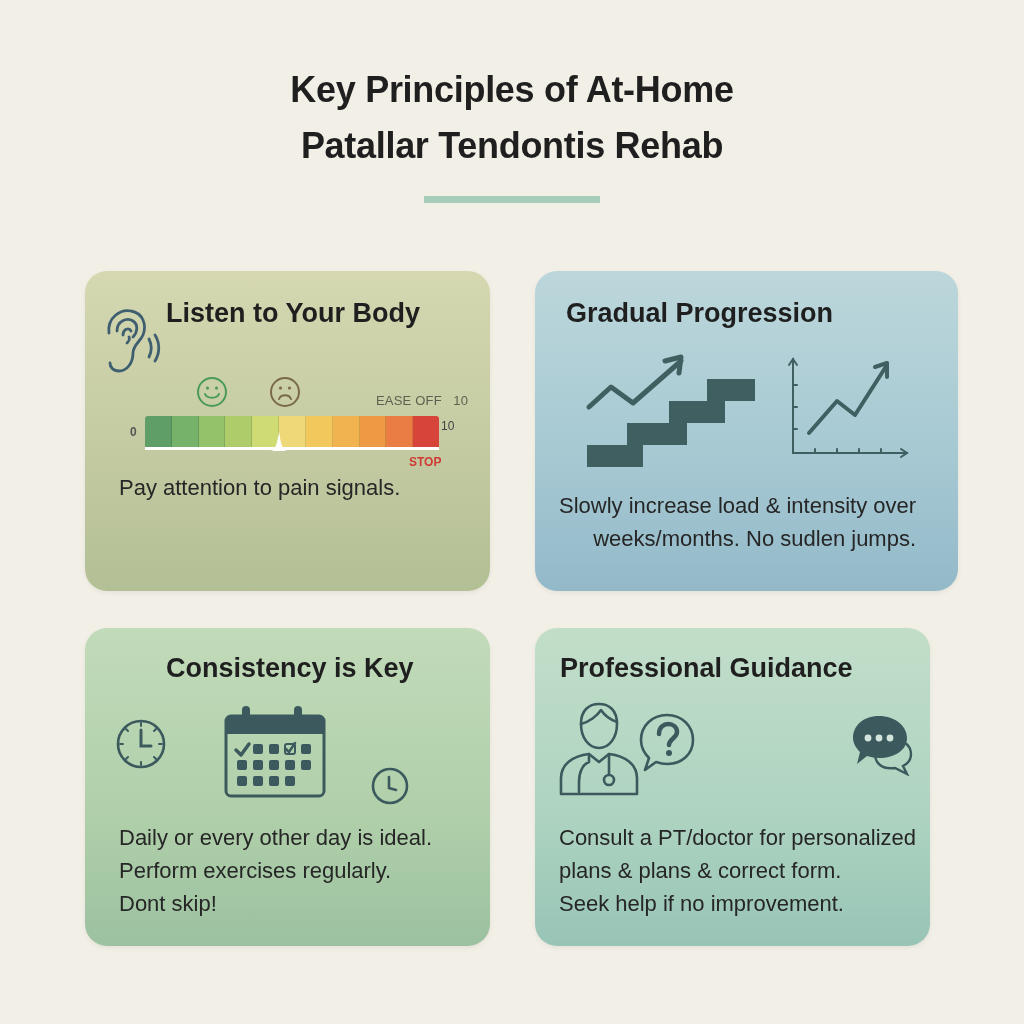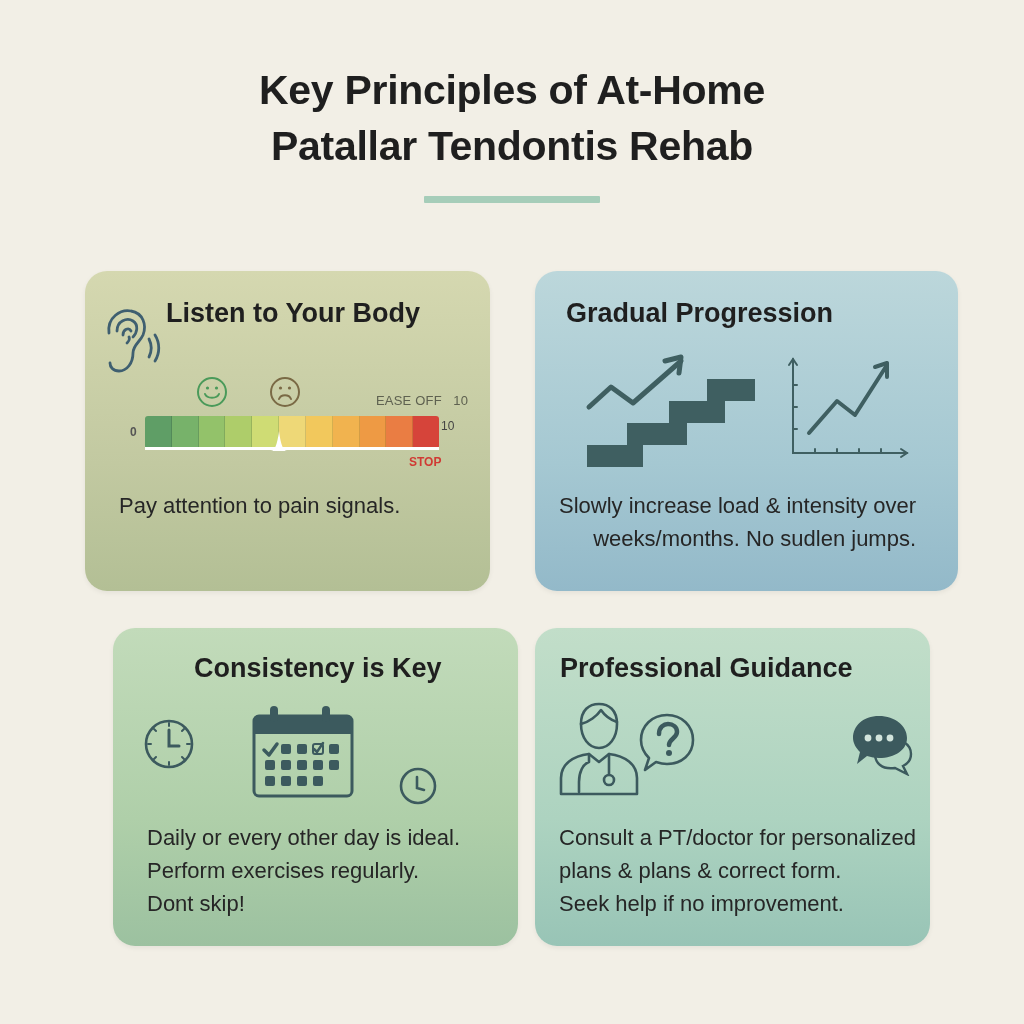--- a/index.html
+++ b/index.html
@@ -5,37 +5,37 @@
   * { box-sizing: border-box; margin: 0; padding: 0; }
   html, body { width: 1024px; height: 1024px; overflow: hidden; }
   body {
     background: #f2efe6;
     font-family: "Liberation Sans", "DejaVu Sans", sans-serif;
     color: #222;
     position: relative;
   }
   .title {
     position: absolute; left: 0; top: 62px; width: 1024px;
-    text-align: center; font-weight: 700; font-size: 41px; line-height: 56px;
+    text-align: center; font-weight: 700; font-size: 36px; line-height: 56px;
     color: #1f1f1f; letter-spacing: -0.3px;
   }
   .title-underline {
     position: absolute; left: 424px; top: 196px; width: 176px; height: 7px;
     background: #a6cdb9; border-radius: 1px;
   }
   .card {
     position: absolute; border-radius: 22px; overflow: hidden;
     box-shadow: 0 2px 5px rgba(0,0,0,0.06);
   }
   .card-1 { left: 85px; top: 271px; width: 405px; height: 320px;
     background: linear-gradient(180deg, #d5d8b0 0%, #c2c9a1 60%, #b3bf95 100%); }
   .card-2 { left: 535px; top: 271px; width: 423px; height: 320px;
     background: linear-gradient(180deg, #bcd7db 0%, #a5c8d2 60%, #93b9c9 100%); text-align: right; }
   .card-3 { left: 85px; top: 628px; width: 405px; height: 318px;
-    background: linear-gradient(180deg, #c2dbba 0%, #afcfa9 60%, #9cc1a0 100%); margin-left: 28px; }
+    background: linear-gradient(180deg, #c2dbba 0%, #afcfa9 60%, #9cc1a0 100%); }
   .card-4 { left: 535px; top: 628px; width: 395px; height: 318px;
     background: linear-gradient(180deg, #c2dec9 0%, #add3c0 60%, #98c4b6 100%); }
   .card-title {
     position: absolute; font-weight: 700; font-size: 27px; color: #1f1f1f;
     white-space: nowrap;
   }
   .card-body {
     position: absolute; font-size: 22px; line-height: 33px; color: #262626;
     white-space: nowrap;
   }
@@ -110,21 +110,21 @@
     <div class="pain-seg" style="background:#ea7d43"></div>
     <div class="pain-seg" style="background:#d6443a"></div>
   </div>
   <svg class="icon" style="left:186px;top:160px" width="16" height="20" viewBox="0 0 16 20">
     <path d="M0 20 C5 20, 7 8, 8 0 C9 8, 11 20, 16 20 Z" fill="#ffffff"></path>
   </svg>
   <div class="pain-base"></div>
   <span class="scale-num" style="left:356px;top:148px;font-weight:400;color:#444">10</span>
   <span class="stop" style="left:324px;top:184px">STOP</span>
 
-  <div class="card-body" style="left:34px;top:218px">
+  <div class="card-body" style="left:34px;top:200px">
     <div>Pay attention to pain signals.</div>
   </div>
 </div>
 
 <div class="card card-2">
   <div class="card-title" style="left:31px;top:27px">Gradual Progression</div>
 
   <svg class="icon" style="left:48px;top:80px" width="180" height="120" viewBox="0 0 180 120">
     <path d="M4 116 L60 116 L60 94 L104 94 L104 72 L142 72 L142 50 L172 50 L172 28 L124 28 L124 50 L86 50 L86 72 L44 72 L44 94 L4 94 Z" fill="#3f5f61"></path>
     <g fill="none" stroke="#3f5f61" stroke-width="5" stroke-linecap="round" stroke-linejoin="round">

